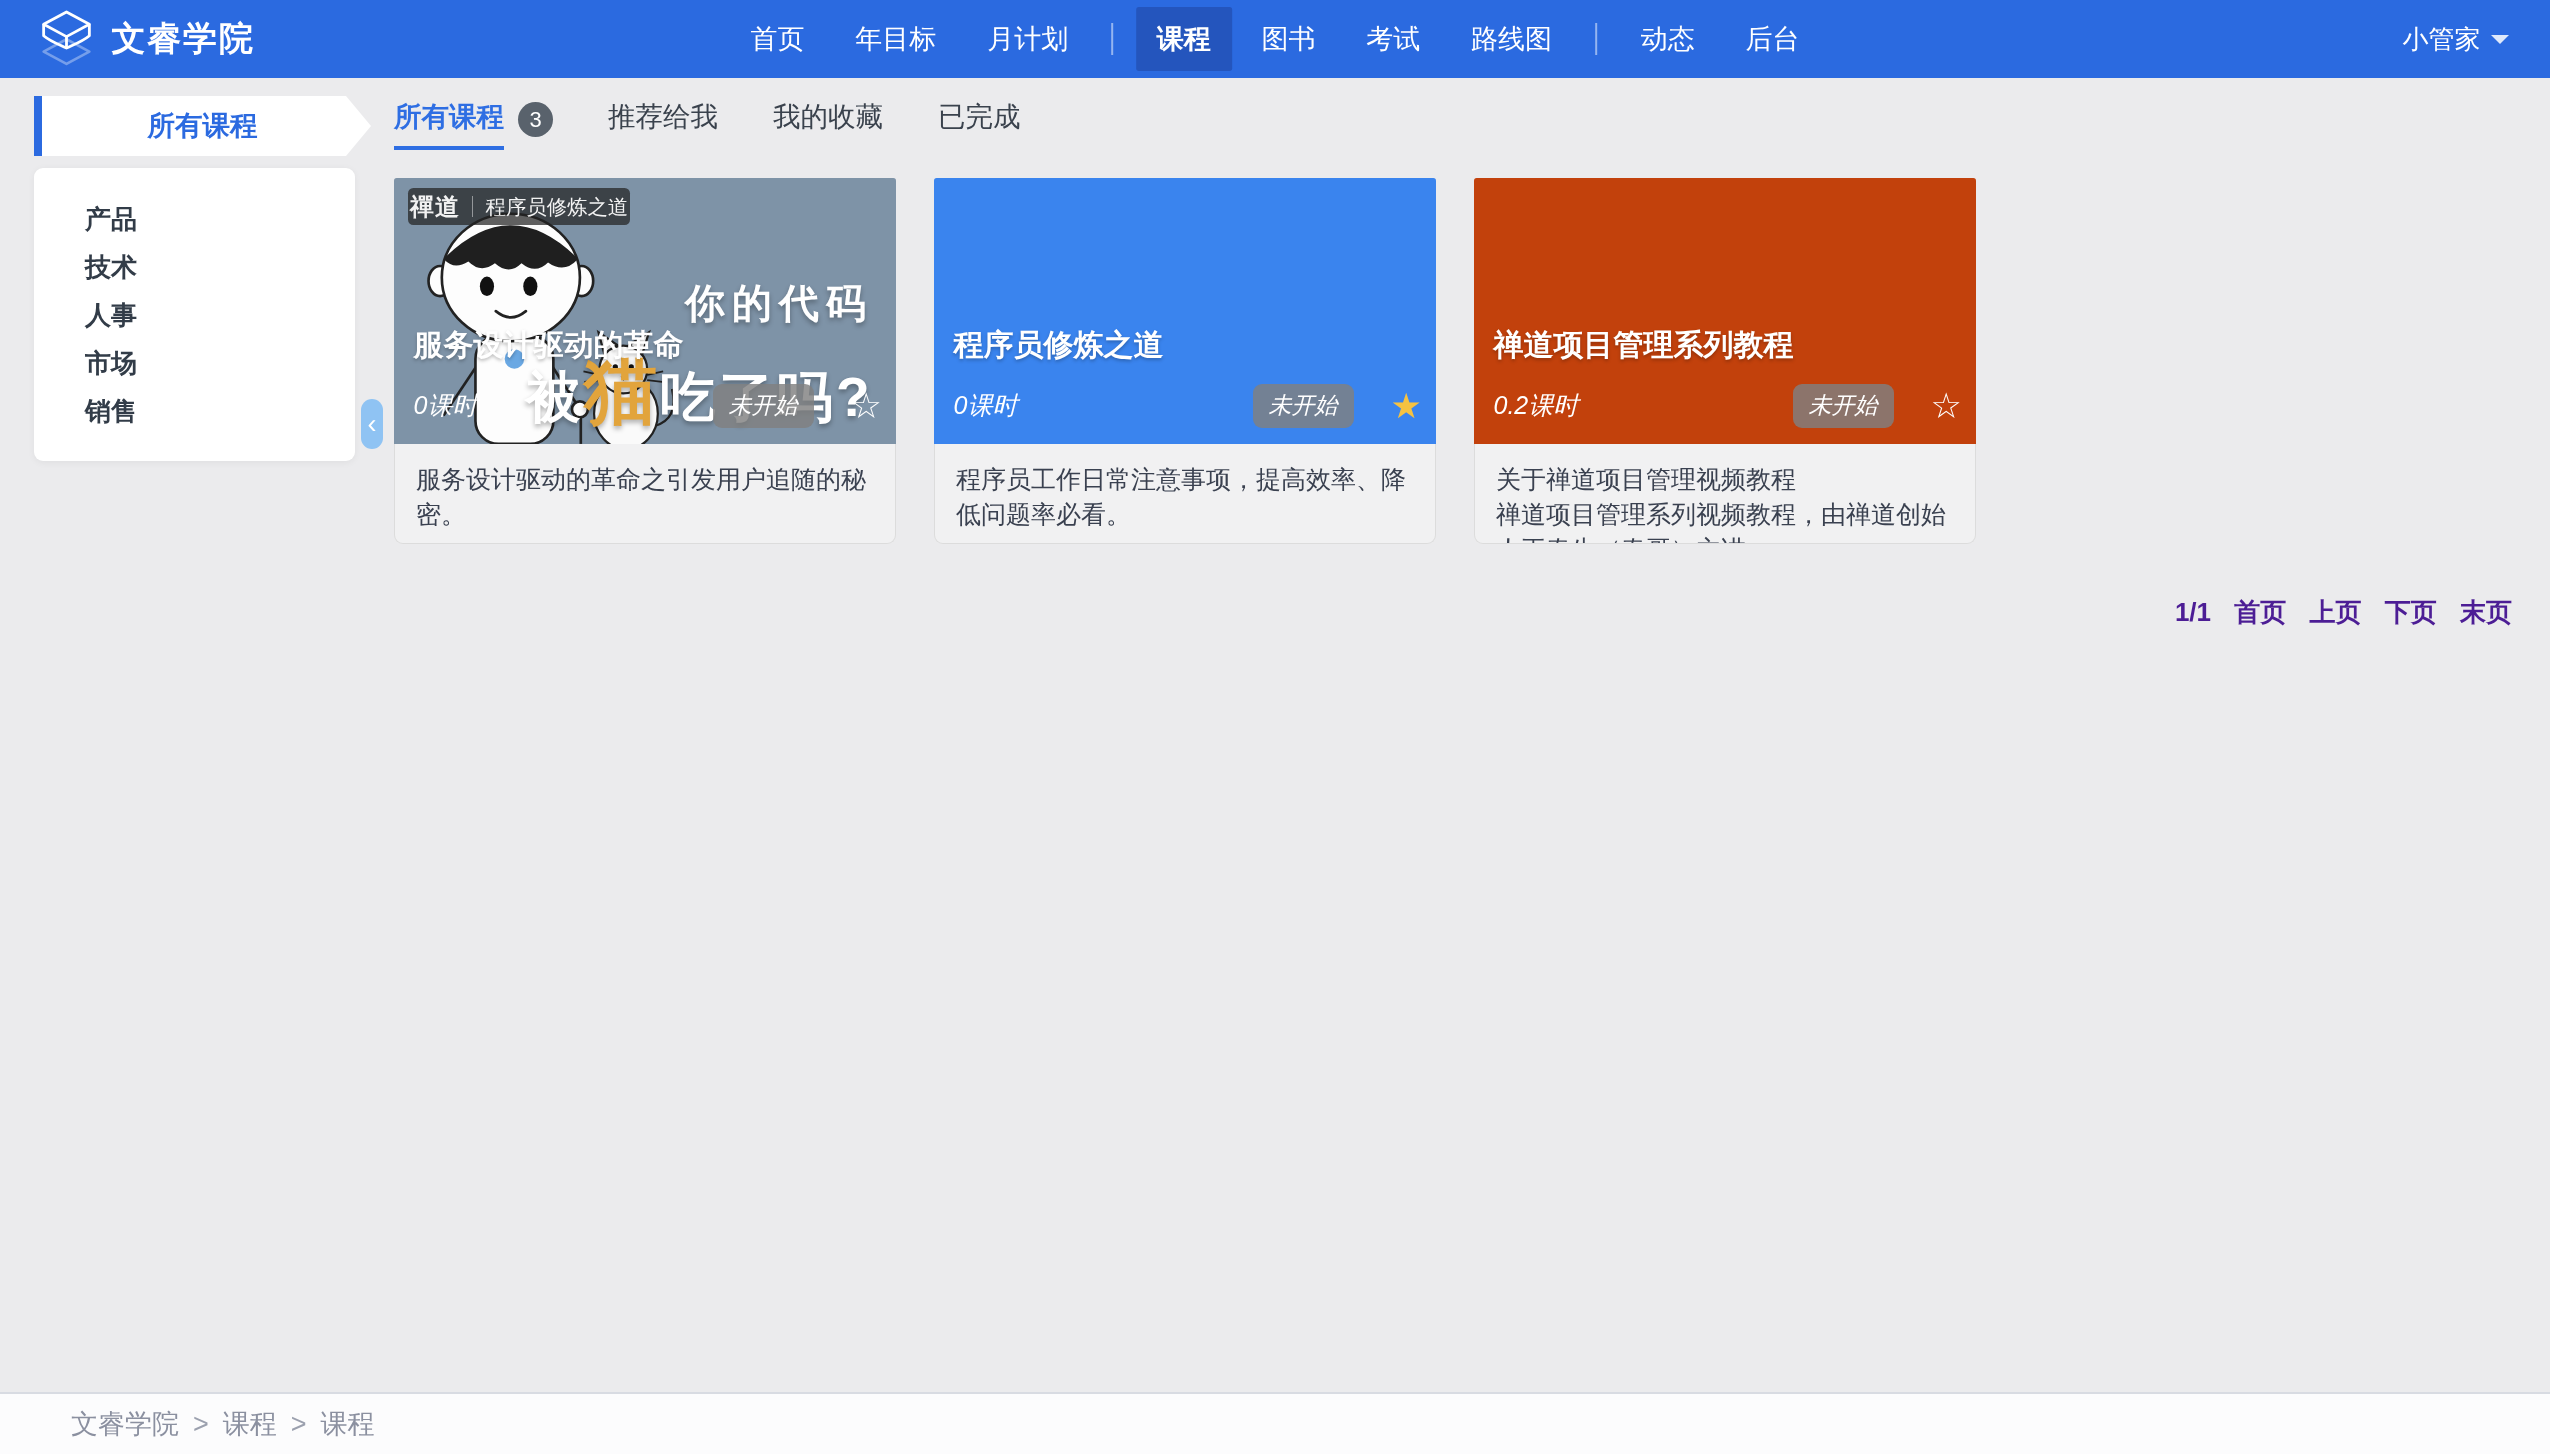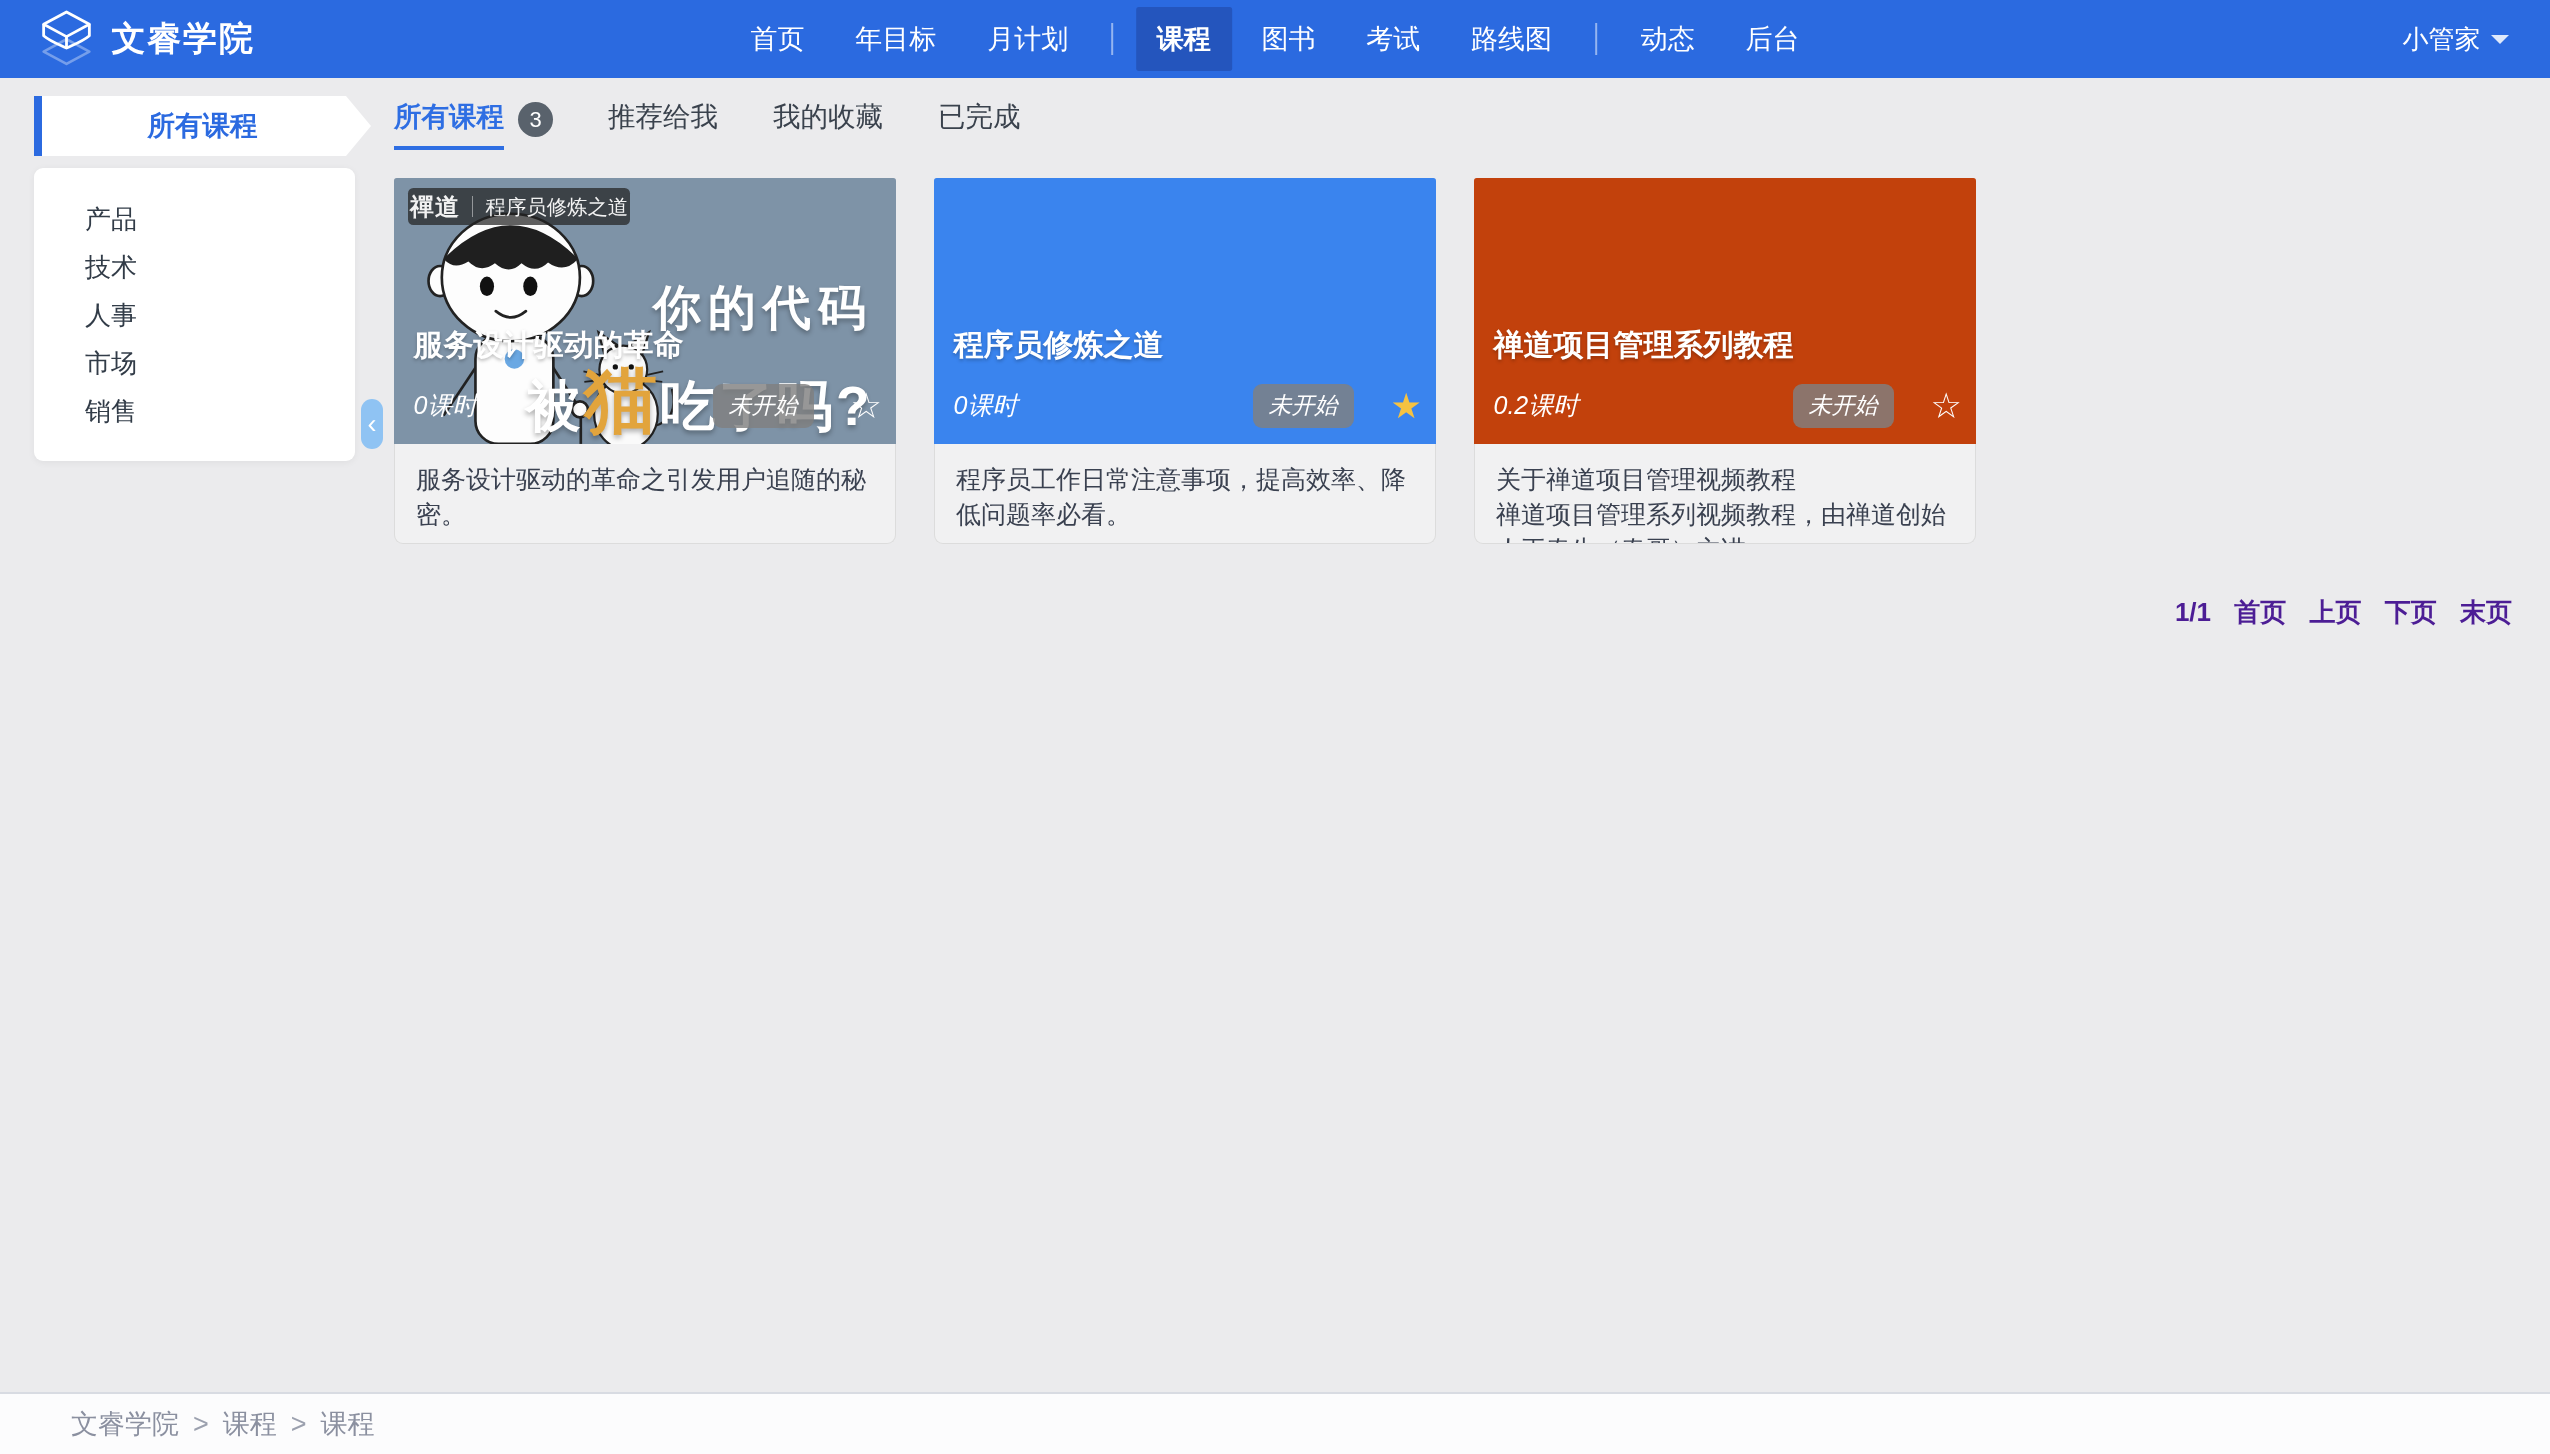--- a/index.html
+++ b/index.html
@@ -45,21 +45,21 @@
   .side-pennant::before {
     content:""; position:absolute; left:0; top:0; bottom:0; width:8px; background:#2b6ae0;
   }
   .side-card {
     position:absolute; left:34px; top:168px; width:321px; height:293px;
     background:#fff; border-radius:9px; box-shadow:0 1.8px 7px rgba(0,0,0,.05);
     padding:27px 0; list-style:none;
   }
   .side-card li {
     height:48px; display:flex; align-items:center; padding-left:51px;
-    font-size:26px; color:#323c48; cursor:pointer;
+    font-size:26px; color:#323c48; cursor:pointer;font-weight:bold;
   }
   .collapse-handle {
     position:absolute; left:361px; top:399px; width:22px; height:50px;
     background:#8fc3f3; border-radius:12.4px; cursor:pointer;
     display:flex; align-items:center; justify-content:center;
     color:#fff; font-size:27px; line-height:1;
   }
 
   
   .main { position:absolute; left:394px; top:78px; width:2118px; }
@@ -104,21 +104,21 @@
   .corner-badge {
     position:absolute; left:14px; top:10.6px; z-index:2; height:37px;
     background:rgba(35,35,35,.72); border-radius:5.3px; padding:0 2px;
     display:flex; align-items:center; gap:12.4px; color:#f2f2f2;
   }
   .corner-badge .logo-word { font-size:24px; font-weight:bold; letter-spacing:0.9px; }
   .corner-badge .v-sep { width:0.9px; height:21px; background:rgba(255,255,255,.45); }
   .corner-badge .series { font-size:20.4px; }
   .headline { position:absolute; right:23px; top:98px; z-index:1; text-align:right;
     color:#fff; text-shadow:0 2.7px 5.3px rgba(0,0,0,.3); }
-  .headline-l1 { font-size:48px; font-weight:bold; letter-spacing:7px;font-family:Liberation Mono, monospace; }
+  .headline-l1 { font-size:40px; font-weight:bold; letter-spacing:7px;font-family:Liberation Mono, monospace; }
   .headline-l2 { font-size:55px; font-weight:bold; letter-spacing:3.5px; margin-top:12.4px; }
   .headline-cat { color:#e2a43c; font-size:73px; }
   .boy-art { position:absolute; left:0; bottom:0; z-index:0; }
 
   
   .pagination {
     margin-top:51px; text-align:right; font-size:26px; color:#4c1d95;font-weight:bold;
   }
   .pagination span { margin-left:16px; }
   .page-link { cursor:pointer; }

